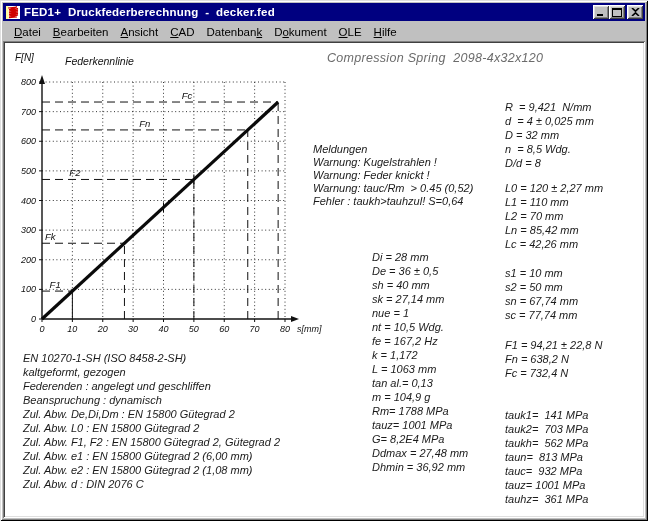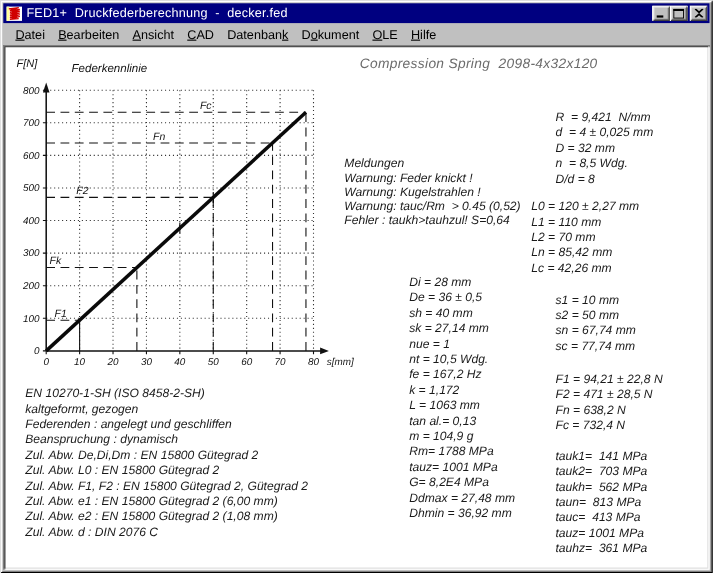--- a/index.html
+++ b/index.html
@@ -3,21 +3,21 @@
 <meta charset="utf-8">
 <style>
   html,body{margin:0;padding:0;width:648px;height:521px;overflow:hidden;
     font-family:"Liberation Sans",sans-serif;background:#c0c0c0;}
   .window{position:relative;width:648px;height:521px;background:#c0c0c0;
     box-shadow:inset 1px 1px 0 #dfdfdf, inset -1px -1px 0 #000,
                inset 2px 2px 0 #fff, inset -2px -2px 0 #808080;}
   .titlebar{position:absolute;left:3px;top:3px;right:3px;height:18px;background:#000080;
     display:flex;align-items:center;gap:3px;padding:0 2px;box-sizing:border-box;}
   .app-icon{width:16px;height:15px;flex:0 0 auto;display:block;}
-  .title-text{color:#fff;font-weight:normal;font-size:11.5px;white-space:pre;flex:1 1 auto;
+  .title-text{color:#fff;font-weight:bold;font-size:11.5px;white-space:pre;flex:1 1 auto;
     overflow:hidden;letter-spacing:.2px;}
   .winbtns{display:flex;gap:0;align-items:center;flex:0 0 auto;}
   .wbtn{width:16px;height:14px;padding:0;margin:0;background:#c0c0c0;border:none;
     box-shadow:inset 1px 1px 0 #fff, inset -1px -1px 0 #404040,
                inset 2px 2px 0 #dfdfdf, inset -2px -2px 0 #808080;
     display:flex;align-items:center;justify-content:center;}
   .wbtn.close{margin-left:2px;}
   .menubar{position:absolute;left:3px;top:22px;right:3px;height:19px;background:#c0c0c0;
     display:flex;align-items:center;font-size:11.5px;color:#000;padding-left:5px;}
   .menu-item{padding:2px 6px;white-space:pre;}
@@ -154,25 +154,25 @@
         <line x1="275.13525" x2="275.13525" y1="278" y2="61.02650000000003" stroke="#111" stroke-width="1" stroke-dasharray="8 5"></line>
         <text x="178.725" y="58.02650000000003" font-size="9.5">Fc</text>
         <polyline points="39,278 275.13525,61.02650000000003" fill="none" stroke="#0a0a0a" stroke-width="3.2"></polyline>
         <line x1="160.5" x2="160.5" y1="161.35940313866735" y2="171.35940313866735" stroke="#0a0a0a" stroke-width="1"></line>
         <line x1="190.875" x2="190.875" y1="133.4492539233342" y2="143.4492539233342" stroke="#0a0a0a" stroke-width="1"></line>
       </svg>
 
     <div class="abs heading">Compression Spring  2098-4x32x120</div>
 
     <div class="abs tblock" style="left:310px;top:65px">Meldungen</div>
-    <div class="abs tblock" style="left:310px;top:78px"><div>Warnung: Feder knickt !</div><div>Warnung: Kugelstrahlen !</div><div>Warnung: tauc/Rm  &gt; 0.45 (0,52)</div><div>Fehler : taukh&gt;tauhzul! S=0,64</div></div>
+    <div class="abs tblock" style="left:310px;top:78px"><div>Warnung: Kugelstrahlen !</div><div>Warnung: Feder knickt !</div><div>Warnung: tauc/Rm  &gt; 0.45 (0,52)</div><div>Fehler : taukh&gt;tauhzul! S=0,64</div></div>
 
     <div class="abs vblock" style="left:369px;top:209px"><div>Di = 28 mm</div><div>De = 36 ± 0,5</div><div>sh = 40 mm</div><div>sk = 27,14 mm</div><div>nue = 1</div><div>nt = 10,5 Wdg.</div><div>fe = 167,2 Hz</div><div>k = 1,172</div><div>L = 1063 mm</div><div>tan al.= 0,13</div><div>m = 104,9 g</div><div>Rm= 1788 MPa</div><div>tauz= 1001 MPa</div><div>G= 8,2E4 MPa</div><div>Ddmax = 27,48 mm</div><div>Dhmin = 36,92 mm</div></div>
 
     <div class="abs vblock" style="left:502px;top:59px"><div>R  = 9,421  N/mm</div><div>d  = 4 ± 0,025 mm</div><div>D = 32 mm</div><div>n  = 8,5 Wdg.</div><div>D/d = 8</div></div>
-    <div class="abs vblock" style="left:480px;top:140px"><div>L0 = 120 ± 2,27 mm</div><div>L1 = 110 mm</div><div>L2 = 70 mm</div><div>Ln = 85,42 mm</div><div>Lc = 42,26 mm</div></div>
+    <div class="abs vblock" style="left:502px;top:140px"><div>L0 = 120 ± 2,27 mm</div><div>L1 = 110 mm</div><div>L2 = 70 mm</div><div>Ln = 85,42 mm</div><div>Lc = 42,26 mm</div></div>
     <div class="abs vblock" style="left:502px;top:225px"><div>s1 = 10 mm</div><div>s2 = 50 mm</div><div>sn = 67,74 mm</div><div>sc = 77,74 mm</div></div>
-    <div class="abs vblock" style="left:502px;top:297px"><div>F1 = 94,21 ± 22,8 N</div><div>F2 = 471 ± 28,5 N</div><div>Fn = 638,2 N</div><div>Fc = 732,4 N</div></div>
-    <div class="abs vblock" style="left:502px;top:367px"><div>tauk1=  141 MPa</div><div>tauk2=  703 MPa</div><div>taukh=  562 MPa</div><div>taun=  813 MPa</div><div>tauc=  413 MPa</div><div>tauz= 1001 MPa</div><div>tauhz=  361 MPa</div></div>
+    <div class="abs vblock" style="left:502px;top:297px"><div>F1 = 94,21 ± 22,8 N</div><div>Fn = 638,2 N</div><div>Fc = 732,4 N</div></div>
+    <div class="abs vblock" style="left:502px;top:367px"><div>tauk1=  141 MPa</div><div>tauk2=  703 MPa</div><div>taukh=  562 MPa</div><div>taun=  813 MPa</div><div>tauc=  932 MPa</div><div>tauz= 1001 MPa</div><div>tauhz=  361 MPa</div></div>
 
     <div class="abs vblock" style="left:20px;top:310px"><div>EN 10270-1-SH (ISO 8458-2-SH)</div><div>kaltgeformt, gezogen</div><div>Federenden : angelegt und geschliffen</div><div>Beanspruchung : dynamisch</div><div>Zul. Abw. De,Di,Dm : EN 15800 Gütegrad 2</div><div>Zul. Abw. L0 : EN 15800 Gütegrad 2</div><div>Zul. Abw. F1, F2 : EN 15800 Gütegrad 2, Gütegrad 2</div><div>Zul. Abw. e1 : EN 15800 Gütegrad 2 (6,00 mm)</div><div>Zul. Abw. e2 : EN 15800 Gütegrad 2 (1,08 mm)</div><div>Zul. Abw. d : DIN 2076 C</div></div>
   </div>
 </div>
 
 </body></html>

